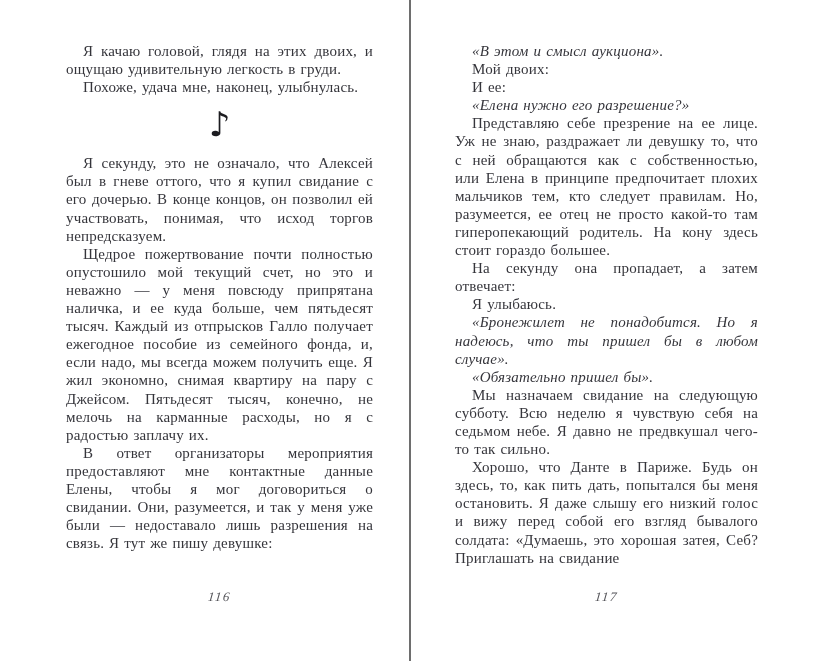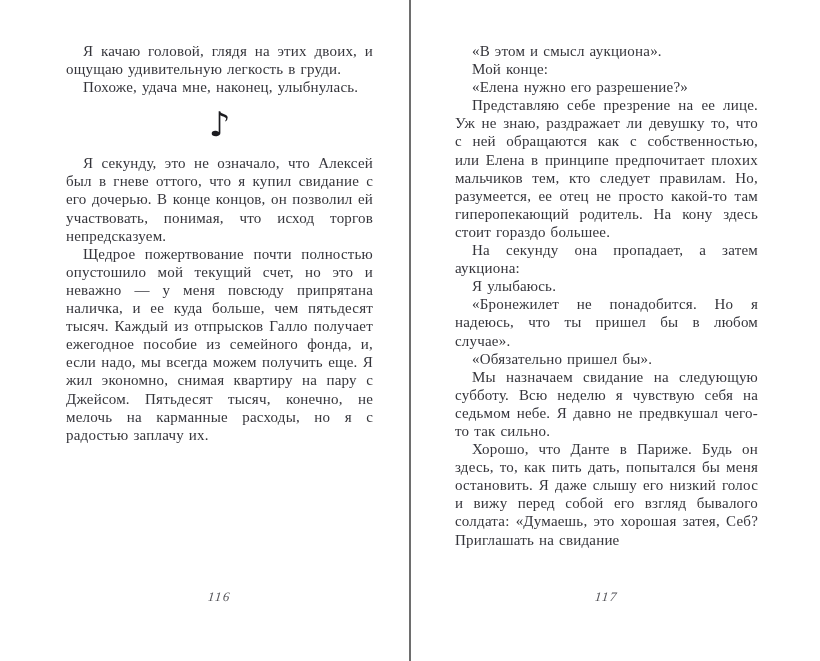--- a/index.html
+++ b/index.html
@@ -36,21 +36,21 @@
   }
   .page-text.left  { left: 66px;  width: 307px; }
   .page-text.right { left: 455px; width: 303px; }
   .para {
     margin: 0;
     text-indent: 17px;
     text-align: justify;
     letter-spacing: 0.2px;
     word-spacing: 1px;
   }
-  .para.italic { }
+  .para.italic { font-style: italic; }
   .note-divider {
     text-align: center;
     margin: 7px 0 9px;
     height: 42px;
   }
   .note-glyph {
     font-family: "DejaVu Sans", sans-serif;
     font-size: 34px;
     line-height: 42px;
     color: #1c1c20;
@@ -73,28 +73,30 @@
 
 <div class="spread">
   <div class="gutter-line"></div>
 
   <div class="page-text left">
       <p class="para">Я качаю головой, глядя на этих двоих, и ощущаю удивительную легкость в груди.</p>
       <p class="para">Похоже, удача мне, наконец, улыбнулась.</p>
       <div class="note-divider"><span class="note-glyph">♪</span></div>
       <p class="para">Я секунду, это не означало, что Алексей был в гневе оттого, что я купил свидание с его дочерью. В конце концов, он позволил ей участвовать, понимая, что исход торгов непредсказуем.</p>
       <p class="para">Щедрое пожертвование почти полностью опустошило мой текущий счет, но это и неважно — у меня повсюду припрятана наличка, и ее куда больше, чем пятьдесят тысяч. Каждый из отпрысков Галло получает ежегодное пособие из семейного фонда, и, если надо, мы всегда можем получить еще. Я жил экономно, снимая квартиру на пару с Джейсом. Пятьдесят тысяч, конечно, не мелочь на карманные расходы, но я с радостью заплачу их.</p>
+      <p class="para">В ответ организаторы мероприятия предоставляют мне контактные данные Елены, чтобы я мог договориться о свидании. Они, разумеется, и так у меня уже были — недоставало лишь разрешения на связь. Я тут же пишу девушке:</p>
     </div>
 
   <div class="page-text right">
       <p class="para italic">«В этом и смысл аукциона».</p>
-      <p class="para">Мой конце:</p>
+      <p class="para">Мой двоих:</p>
+      <p class="para">И ее:</p>
       <p class="para italic">«Елена нужно его разрешение?»</p>
       <p class="para">Представляю себе презрение на ее лице. Уж не знаю, раздражает ли девушку то, что с ней обращаются как с собственностью, или Елена в принципе предпочитает плохих мальчиков тем, кто следует правилам. Но, разумеется, ее отец не просто какой-то там гиперопекающий родитель. На кону здесь стоит гораздо большее.</p>
-      <p class="para">На секунду она пропадает, а затем аукциона:</p>
+      <p class="para">На секунду она пропадает, а затем отвечает:</p>
       <p class="para">Я улыбаюсь.</p>
       <p class="para italic">«Бронежилет не понадобится. Но я надеюсь, что ты пришел бы в любом случае».</p>
       <p class="para italic">«Обязательно пришел бы».</p>
       <p class="para">Мы назначаем свидание на следующую субботу. Всю неделю я чувствую себя на седьмом небе. Я давно не предвкушал чего-то так сильно.</p>
       <p class="para">Хорошо, что Данте в Париже. Будь он здесь, то, как пить дать, попытался бы меня остановить. Я даже слышу его низкий голос и вижу перед собой его взгляд бывалого солдата: «Думаешь, это хорошая затея, Себ? Приглашать на свидание</p>
     </div>
 
   <div class="page-number left">116</div>
 
   <div class="page-number right">117</div>

